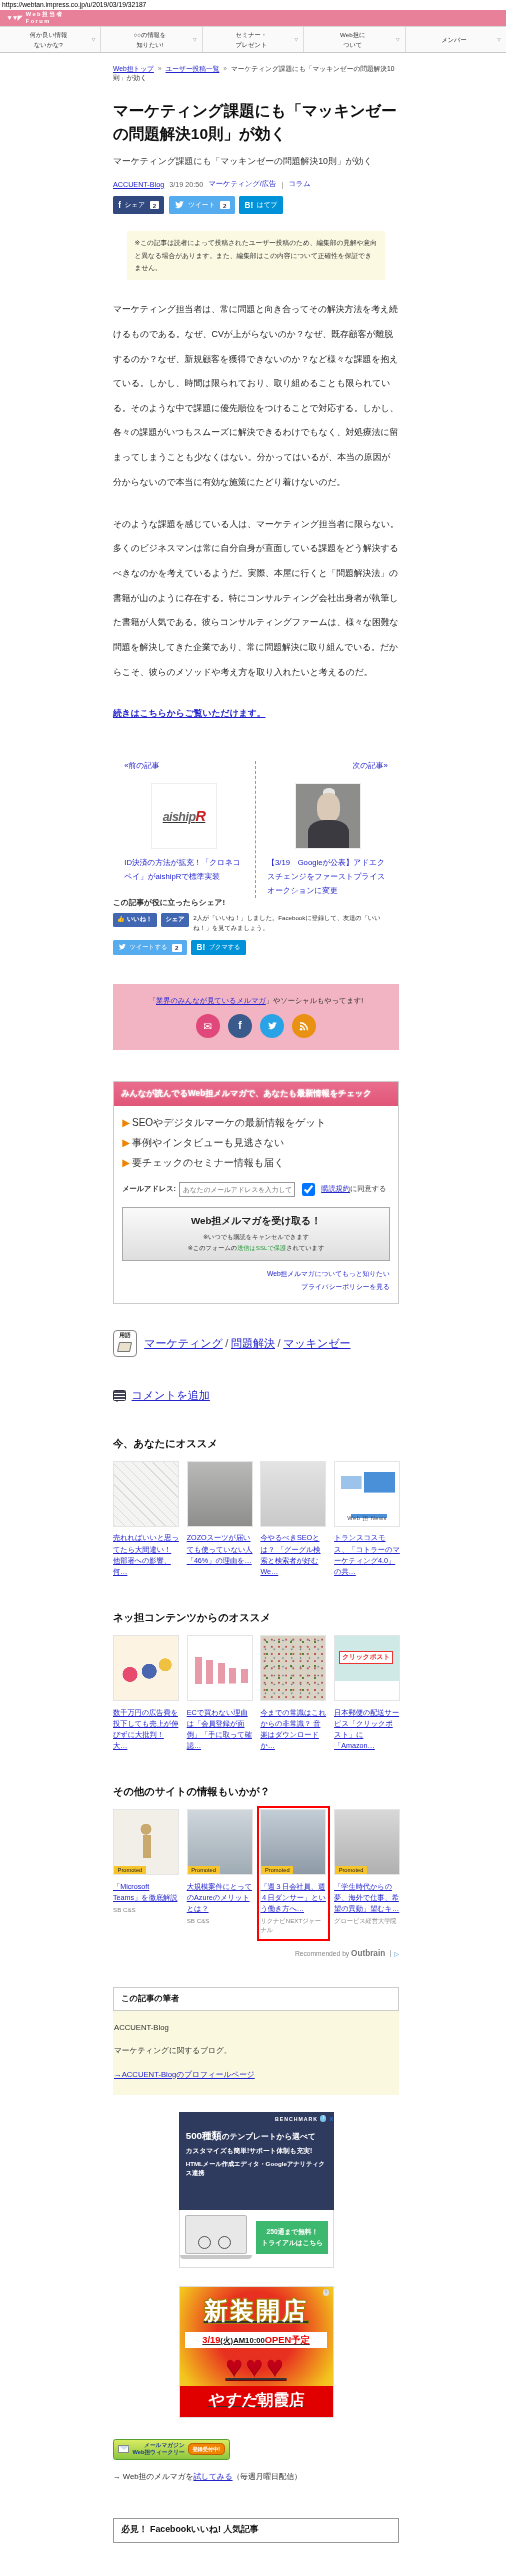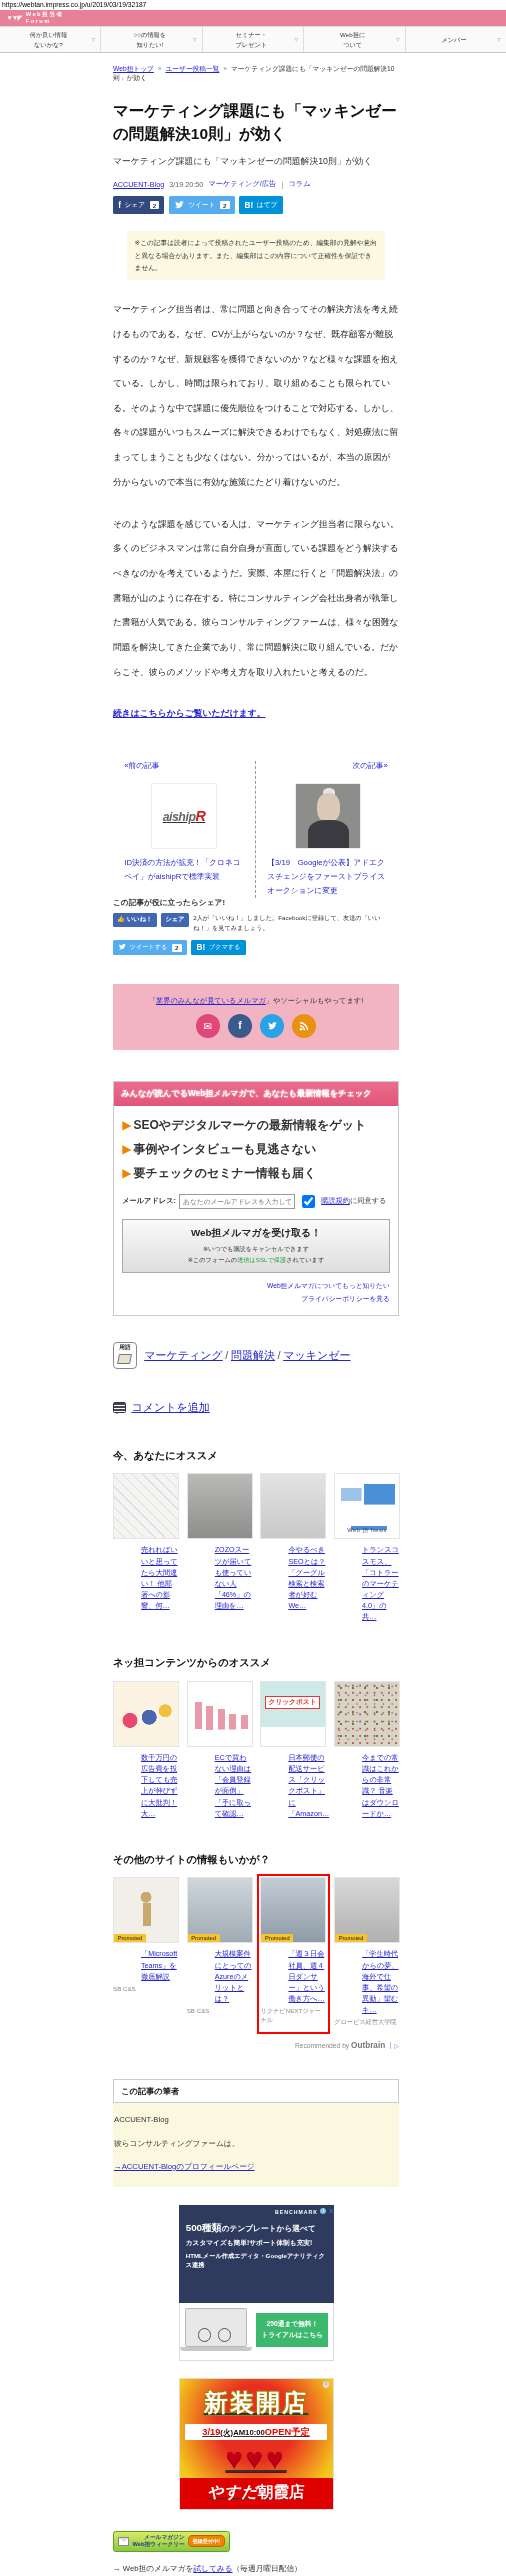--- a/index.html
+++ b/index.html
@@ -54,21 +54,21 @@
 .like-text { font-size:6.2px; color:#333; line-height:1.6; }
 .sm { height:15.5px; font-size:6.2px; }
 .psocial { background:#f2b4c2; margin-top:29px; padding:11.3px 5.2px 12.4px; text-align:center; }
 .psocial-t { font-size:7.2px; color:#333; }
 .psocial-icons { display:flex; justify-content:center; gap:8.2px; margin-top:8.2px; }
 .circ { width:24px; height:24px; border-radius:50%; display:flex; align-items:center; justify-content:center; color:#fff; font-weight:bold; font-size:10.3px; cursor:pointer; }
 .c-mail { background:#e0487c; } .c-fb { background:#3a5a8c; } .c-tw { background:#29a3e6; } .c-rss { background:#e89112; }
 .nlbox { border:0.5px solid #ccc; margin-top:31px; background:#fff; }
 .nl-h { background:linear-gradient(#ea6d8d,#e05578); color:#fff; font-weight:bold; font-size:8.2px; padding:6.2px 7.2px; text-shadow:0 0 2.1px #fff; }
 .nl-b { padding:7.2px 8.2px 9.3px; }
-.nl-bullets { font-size:12px; line-height:2;font-weight:bold; }
+.nl-bullets { font-size:10px; line-height:2; }
 .nl-bullets span.b { color:#f08300; margin-right:2.1px; }
 .nl-bullet { margin-right:7.2px; white-space:nowrap; }
 .nl-form { margin-top:7.2px; font-size:7.2px; display:flex; align-items:center; flex-wrap:wrap; gap:3.1px; }
 .nl-form label { font-weight:bold; }
 .nl-input { width:116px; height:14.4px; border:0.5px solid #999; font-size:6.7px; padding:0 3.1px; color:#333; }
 .nl-btn { margin-top:8.2px; width:100%; background:linear-gradient(#fafafa,#dedede); border:0.5px solid #aaa; text-align:center; padding:7.2px 5.2px 6.2px; cursor:pointer; }
 .nl-btn-t { font-size:9.8px; font-weight:bold; color:#222; }
 .nl-note { font-size:6.2px; color:#333; margin-top:4.1px; line-height:1.7; }
 .nl-note .grn { color:#2d9e3f; }
 .nl-links { text-align:right; font-size:6.7px; margin-top:6.2px; line-height:2; }
@@ -79,21 +79,21 @@
 .tag-links { font-size:11px; }
 .tag-sep { color:#555; margin:0 2.6px; text-decoration:none; display:inline-block; }
 .comment-row { display:flex; align-items:center; gap:5.2px; margin-top:31px; }
 .cmt-icon { width:13.4px; height:11.3px; background:repeating-linear-gradient(#445 0 1.5px,#fff 1.5px 3.1px); border:0.5px solid #334; border-radius:1.5px; position:relative; }
 .cmt-icon:after { content:""; position:absolute; left:1px; bottom:-3.6px; border:2.1px solid transparent; border-top-color:#334; }
 .comment-link { font-size:11px; font-weight:normal; }
 .rec-h { font-size:10.3px; font-weight:bold; color:#111; margin-top:34px; }
 .cards { display:flex; gap:7.7px; margin-top:10.3px; }
 .card { width:66px; position:relative; }
 .thumb { width:66px; height:66px; border:0.5px solid #e5e5e5; position:relative; overflow:hidden; }
-.card-t { display:block; font-size:7.2px; line-height:1.55; margin-top:5.2px;margin-left:28px; }
+.card-t { display:block; font-size:7.2px; line-height:1.55; margin-top:5.2px; }
 .t-manga { background:#f4f4f2; background-image:repeating-linear-gradient(45deg,#ddd 0 1px,transparent 1px 7.2px); }
 .t-zozo { background:linear-gradient(#b9b9b7,#8e8e8c); }
 .t-seo { background:linear-gradient(#e3e3e3,#c9c9c9); }
 .t-news { background:#fff; background-image:linear-gradient(#4a90d9 0 0),linear-gradient(#9cc4ea 0 0),linear-gradient(#4a90d9 0 0); background-size:31px 20.6px,20.6px 13.4px,36px 4.1px; background-position:29px 9.3px,6.2px 13.4px,15.5px 52px; background-repeat:no-repeat; }
 .t-sentai { background:#fdf3e3; background-image:radial-gradient(circle at 25% 60%,#e84a6f 0 7.2px,transparent 7.7px),radial-gradient(circle at 55% 55%,#4a66b0 0 7.2px,transparent 7.7px),radial-gradient(circle at 80% 45%,#f0c040 0 6.2px,transparent 6.7px); }
 .t-chart { background:#fff; background-image:linear-gradient(#e89aa8 0 0),linear-gradient(#e89aa8 0 0),linear-gradient(#e89aa8 0 0),linear-gradient(#e89aa8 0 0),linear-gradient(#e89aa8 0 0); background-size:7.2px 27px,7.2px 24px,7.2px 20.6px,7.2px 15.5px,7.2px 14.4px; background-position:7.2px 20.6px,18.5px 24px,30px 27px,41px 32px,53px 33px; background-repeat:no-repeat; }
 .t-clickpost { background:linear-gradient(#cfeae6 0 70%,#fff 70%); }
 .cp-label { position:absolute; top:14.4px; left:4.1px; background:#fff; border:1px solid #e33; color:#e33; font-weight:bold; font-size:6.7px; padding:1px 2.1px; }
 .t-crowd { background:#d9d3c5; background-image:radial-gradient(#b55 0.8px,transparent 1px),radial-gradient(#357 0.8px,transparent 1px),radial-gradient(#583 0.8px,transparent 1px); background-size:7.2px 7.2px,8.8px 8.8px,12px 12px; }
 .t-mannequin { background:#f2efe9; background-image:radial-gradient(circle at 50% 30%,#c9a96e 0 5.2px,transparent 5.7px),linear-gradient(#c9a96e 0 0); background-size:100% 100%,8.2px 23px; background-position:0 0,29px 25px; background-repeat:no-repeat; }
@@ -351,28 +351,28 @@
   <div class="cards">
     <div class="card">
       <div class="thumb t-sentai"></div>
       <a class="card-t">数千万円の広告費を投下しても売上が伸びずに大批判！ 大…</a>
     </div>
     <div class="card">
       <div class="thumb t-chart"></div>
       <a class="card-t">ECで買わない理由は「会員登録が面倒」「手に取って確認…</a>
     </div>
     <div class="card">
+      <div class="thumb t-crowd"></div>
+      <a class="card-t">今までの常識はこれからの非常識？ 音楽はダウンロードか…</a>
+    </div>
+    <div class="card">
       <div class="thumb t-clickpost">
           <span class="cp-label">クリックポスト</span>
         </div>
       <a class="card-t">日本郵便の配送サービス「クリックポスト」に「Amazon…</a>
-    </div>
-    <div class="card">
-      <div class="thumb t-crowd"></div>
-      <a class="card-t">今までの常識はこれからの非常識？ 音楽はダウンロードか…</a>
     </div>
   </div>
 
   <div class="rec-h">その他のサイトの情報もいかが？</div>
   <div class="cards">
     <div class="card">
       <div class="thumb t-mannequin">
           <span class="promoted">Promoted</span>
         </div>
       <a class="card-t">「Microsoft Teams」を徹底解説</a>
@@ -403,21 +403,21 @@
   </div>
   <div class="ob-foot">
     <span>Recommended by</span>
     <span class="ob-logo">Outbrain</span>
     <span class="ob-arrow">▷</span>
   </div>
 
   <div class="authbox-h">この記事の筆者</div>
   <div class="authbox-b">
     <div>ACCUENT-Blog</div>
-    <div class="desc">彼らコンサルティングファームは。</div>
+    <div class="desc">マーケティングに関するブログ。</div>
     <div class="prof"><a>→ACCUENT-Blogのプロフィールページ</a></div>
   </div>
 
   <div class="ad300">
     <div class="bm-top">
       <span class="bm-logo">BENCHMARK</span>
       <span class="bm-i">i</span>
       <span class="bm-x">X</span>
       <div class="bm-l1"><b>500種類</b><span>のテンプレートから選べて</span></div>
       <div class="bm-l2">カスタマイズも簡単!サポート体制も充実!</div>

